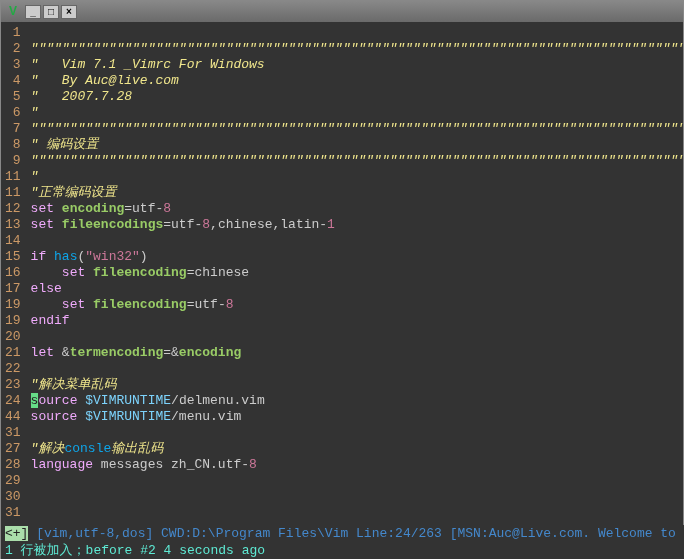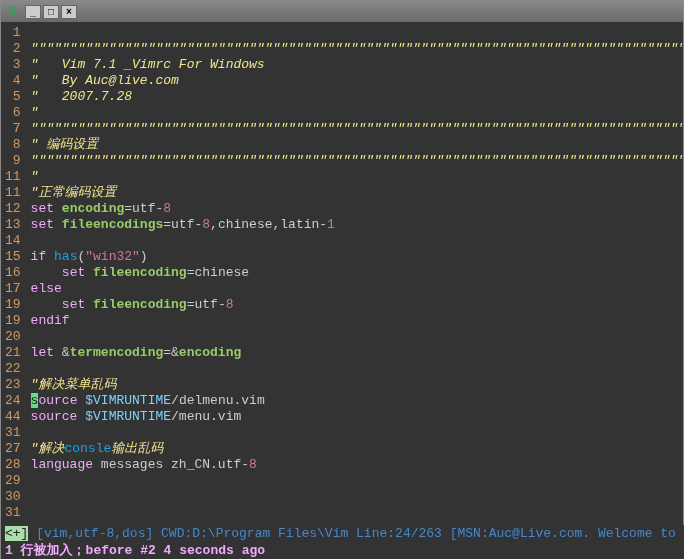--- a/index.html
+++ b/index.html
@@ -87,25 +87,24 @@
   background: #333;
   color: #4488cc;
   padding: 1px 4px;
   height: 17px;
   line-height: 15px;
   white-space: nowrap;
   overflow: hidden;
 }
 .status2 {
   background: #333;
-  color: #f0abfc;
+  color: #5eead4;
   padding: 1px 4px;
   height: 17px;
   line-height: 15px;
-  font-weight: bold;
 }
 </style>
 </head>
 <body>
 
 <div class="titlebar">
   <span class="icon">V</span>
   <div class="winbtns">
     <div class="winbtn">_</div>
     <div class="winbtn">□</div>

